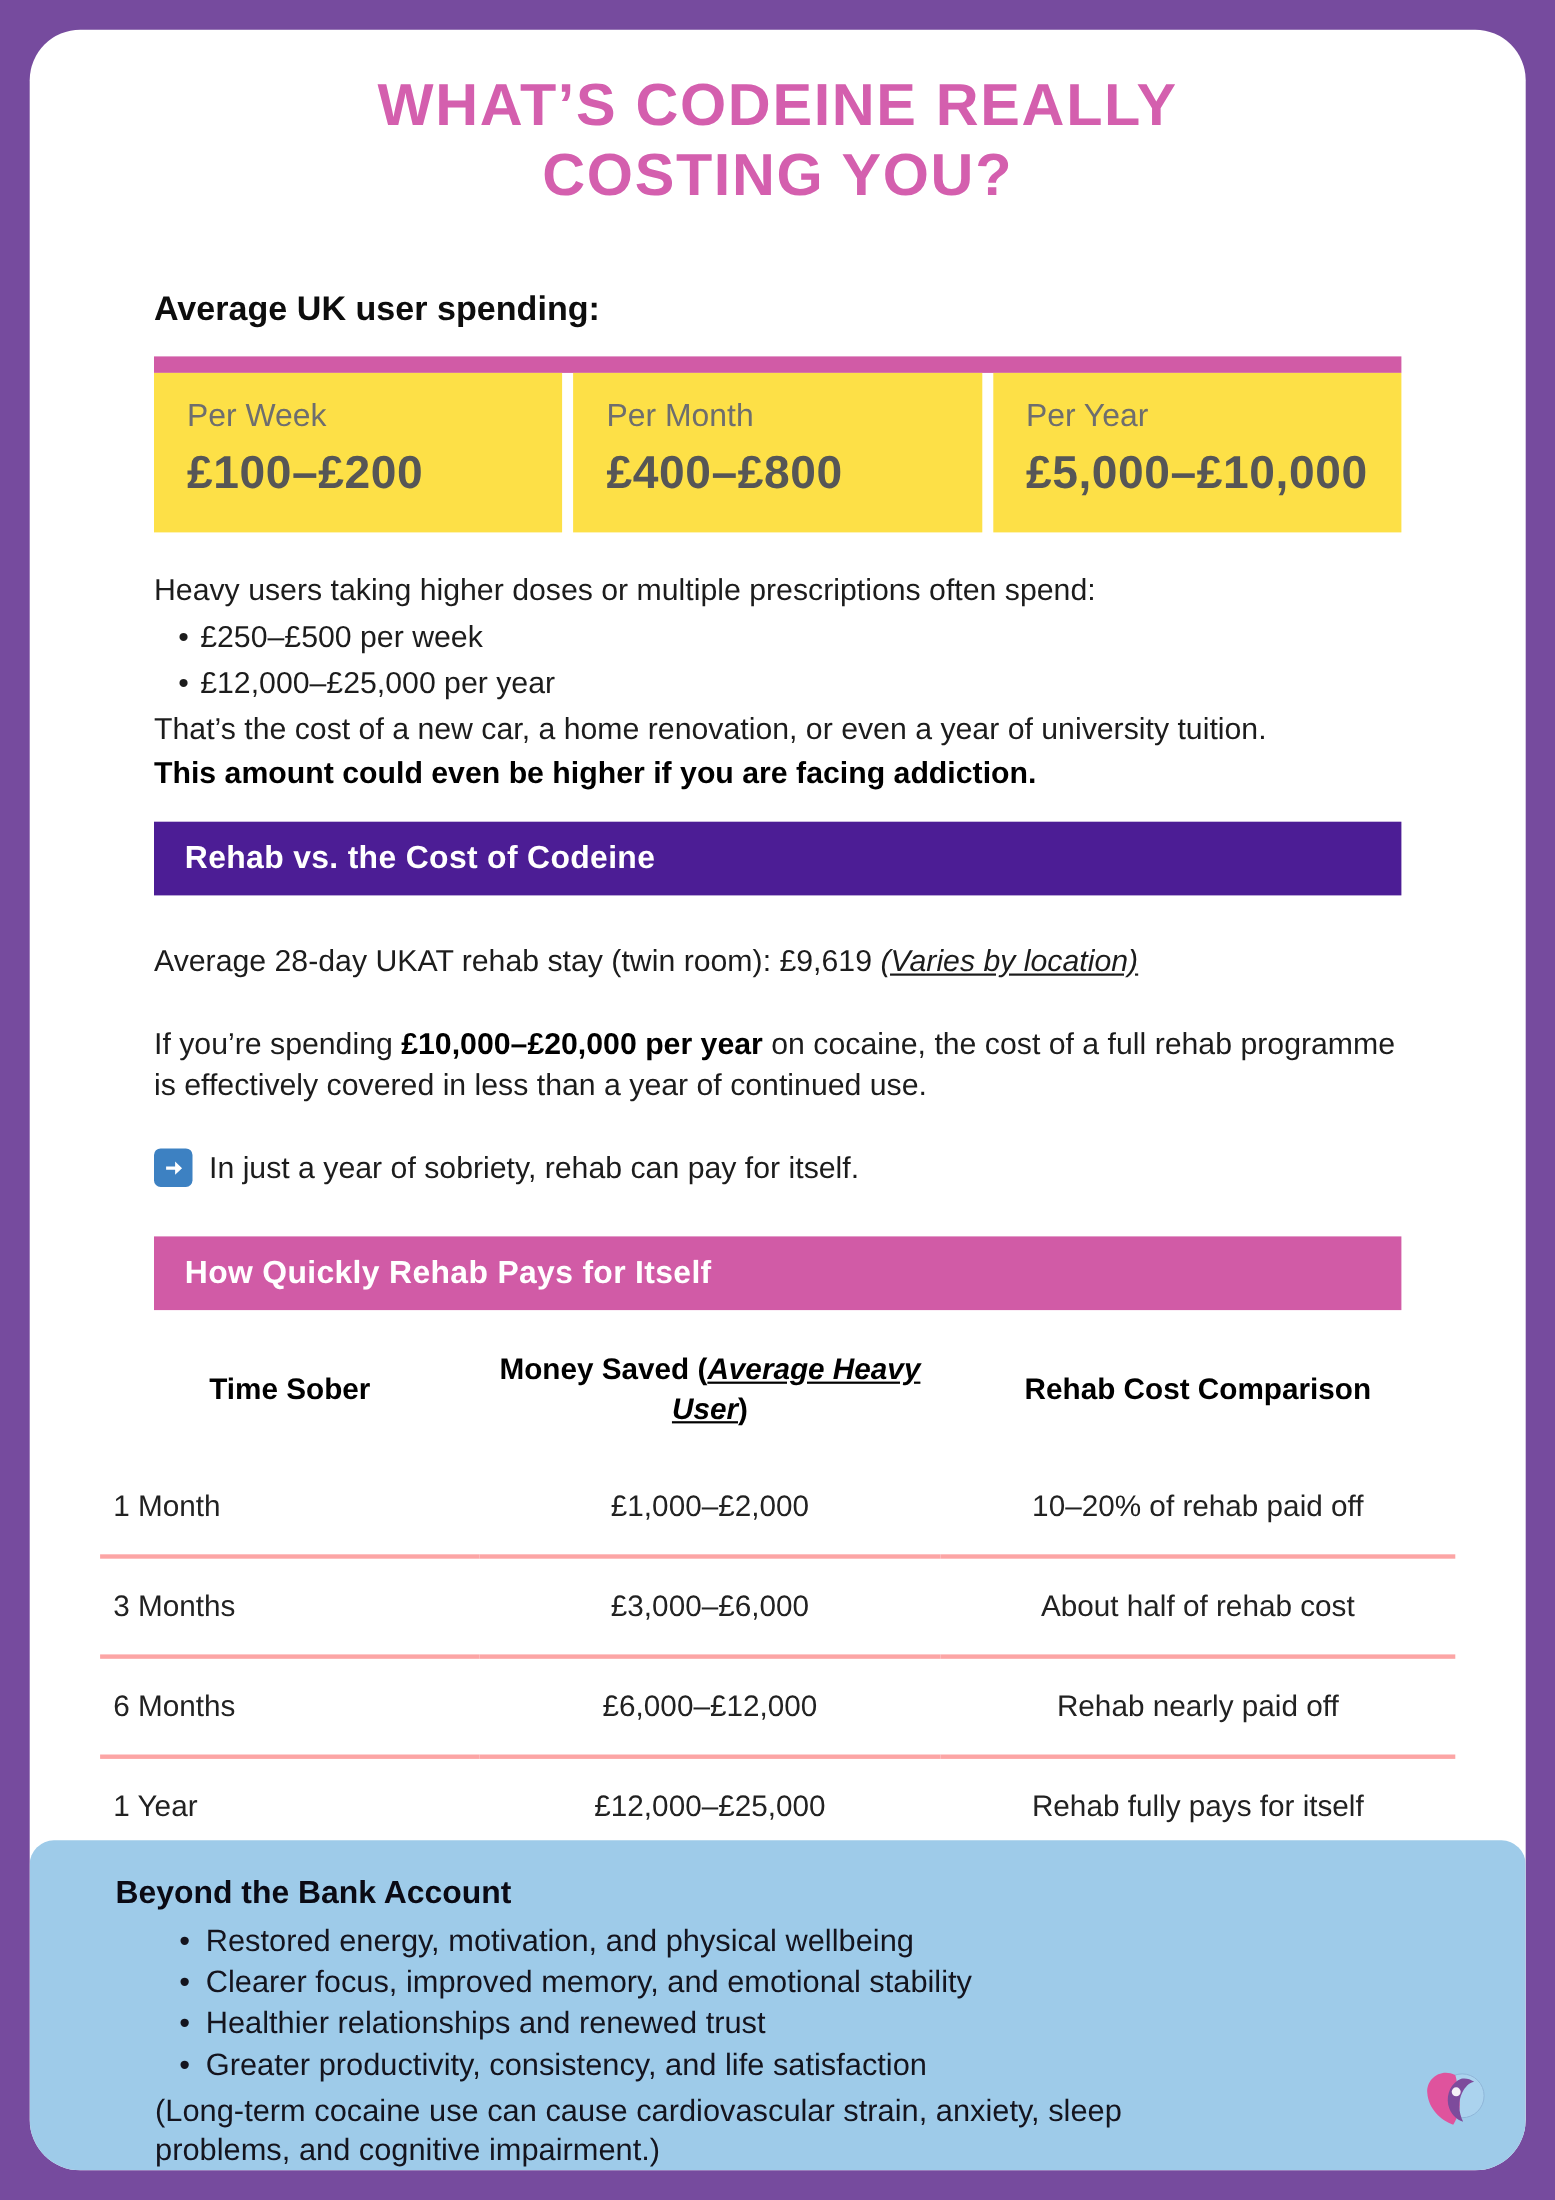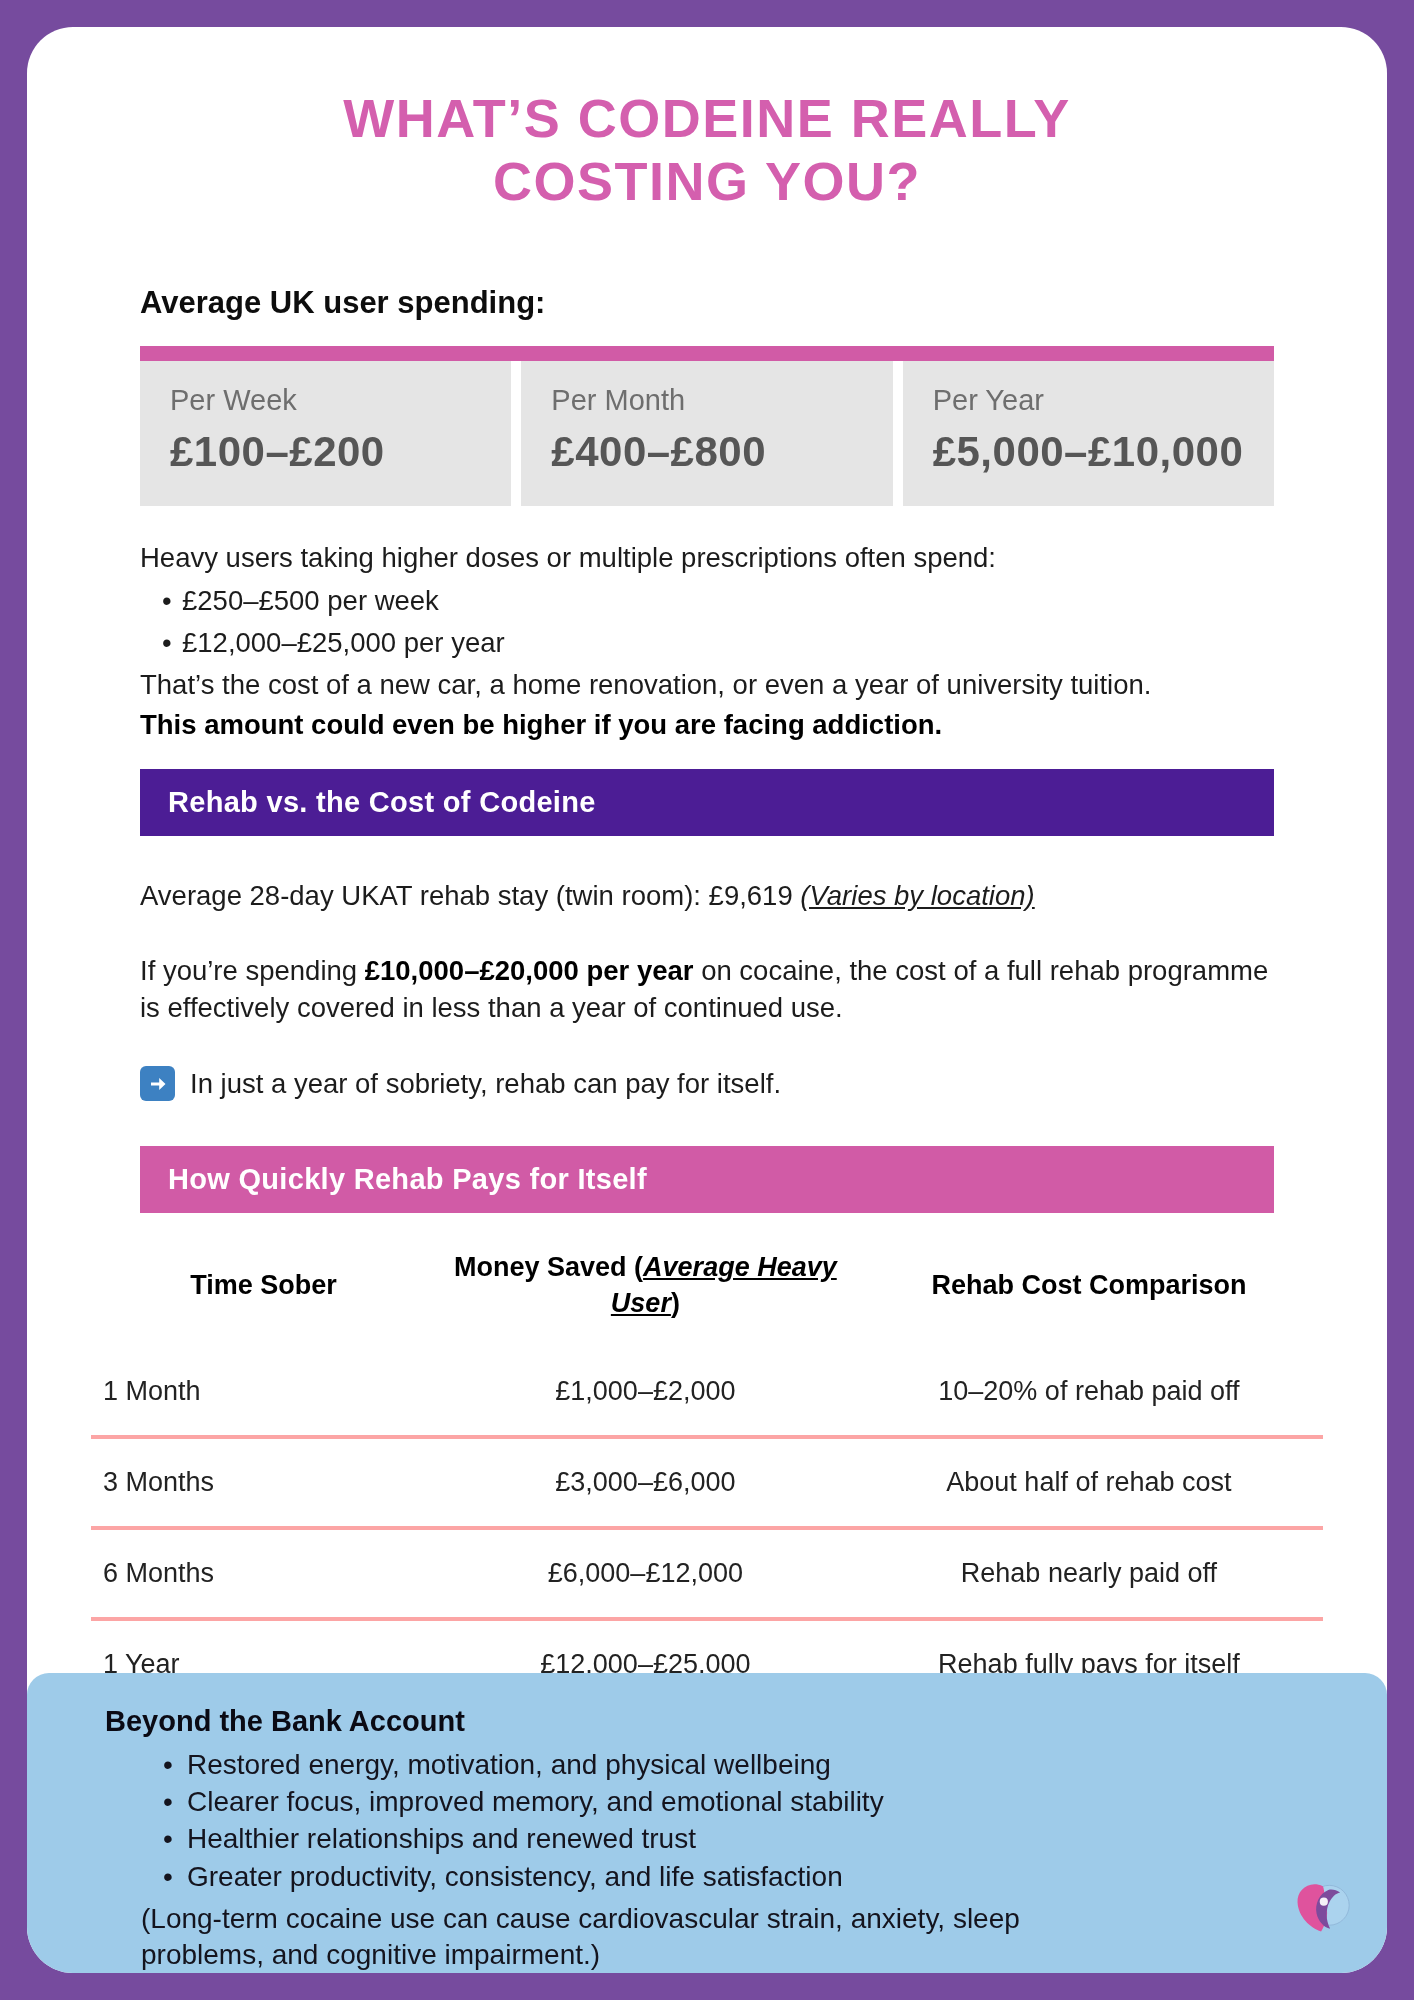--- a/index.html
+++ b/index.html
@@ -15,40 +15,40 @@
     position:absolute;
     left:27px; top:27px; right:27px; bottom:27px;
     background:#ffffff;
     border-radius:46px;
     overflow:hidden;
   }
   .content { padding:0 113px; }
 
   
   .page-title {
-    padding-top:60px;
+    padding-top:38px;
     text-align:center;
     font-size:54px;
     font-weight:bold;
     letter-spacing:1.5px;
     line-height:1.17;
     color:#d45fae;
   }
 
   
   .spending-heading {
     margin-top:72px;
     font-size:31px;
     font-weight:bold;
     color:#0d0d0d;
   }
   .stat-strip { margin-top:25px; }
   .pink-topbar { height:15px; background:#d15ba6; }
   .stat-row { display:flex; gap:10px; }
-  .stat-box { flex:1; background:#e5e5e5; padding:24px 30px 30px 30px; }
+  .stat-box { flex:1; background:#fde047; padding:24px 30px 30px 30px; }
   .stat-label { font-size:29px; color:#6e6e6e; line-height:1.1; }
   .stat-value { margin-top:11px; font-size:42px; font-weight:bold; color:#565656; letter-spacing:0.5px; }
 
   .body-text { font-size:27.5px; line-height:1.3; color:#1c1c1c; }
   .intro-text { margin-top:34px; }
   .spend-bullets { list-style:none; margin-top:6px; }
   .spend-bullets li { padding-left:42px; position:relative; margin-top:8px; line-height:1.25; }
   .spend-bullets li::before { content:"\2022"; position:absolute; left:22px; }
   .comparison-text { margin-top:6px; }
   .warning-text { margin-top:5px; font-weight:bold; color:#000; }

